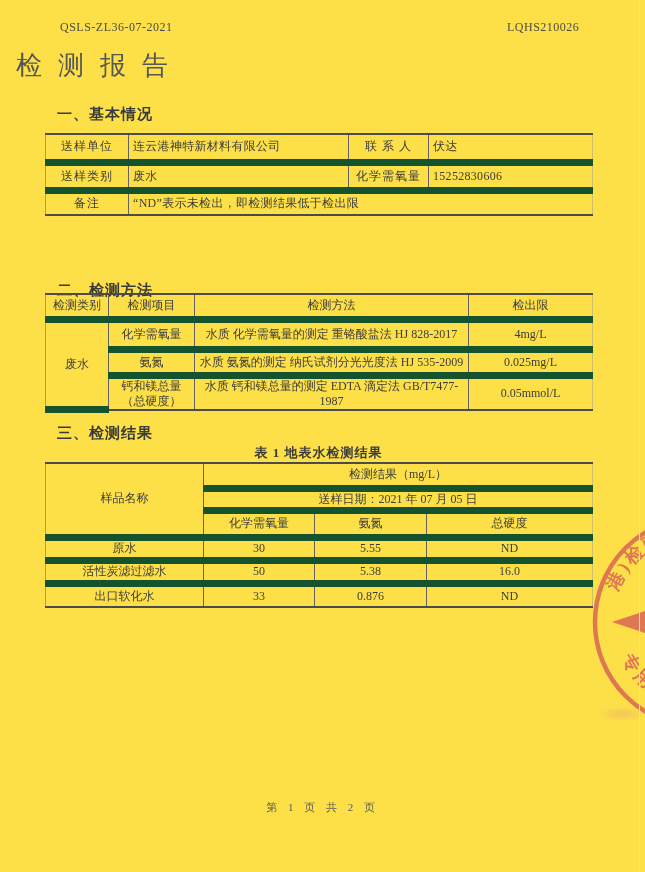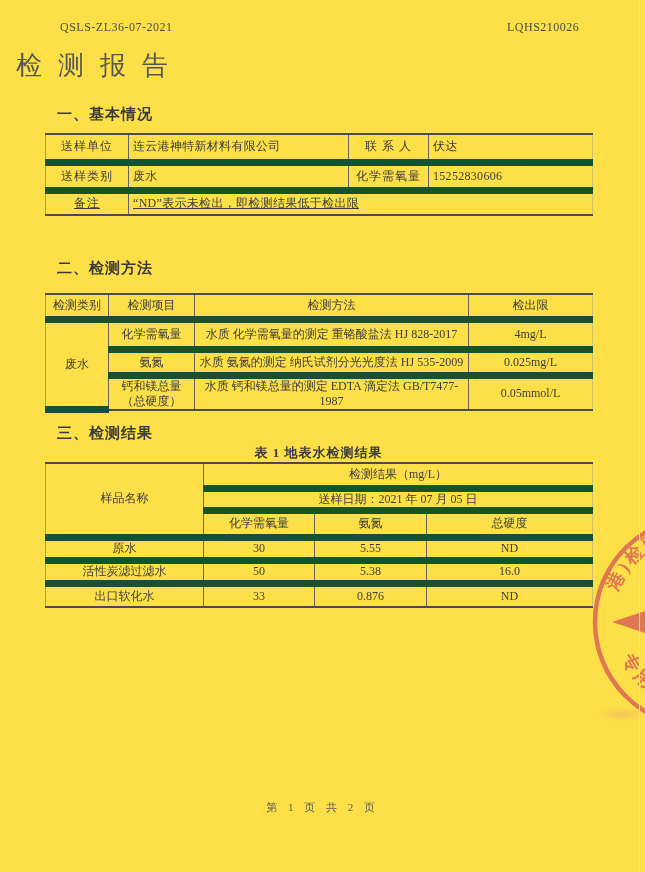--- a/index.html
+++ b/index.html
@@ -74,28 +74,28 @@
       <td class="val vr">连云港神特新材料有限公司</td>
       <td class="lab vr">联 系 人</td>
       <td class="val">伏达</td>
     </tr>
     <tr style="height:28px;">
       <td class="lab vr">送样类别</td>
       <td class="val vr">废水</td>
       <td class="lab vr">化学需氧量</td>
       <td class="val">15252830606</td>
     </tr>
-    <tr style="height:25px;text-decoration:underline;">
+    <tr style="height:25px;">
       <td class="lab vr">备注</td>
       <td class="val" colspan="3">“ND”表示未检出，即检测结果低于检出限</td>
     </tr>
   </tbody>
     </table>
 
-  <div class="abs section-heading" style="top:259px;">二、检测方法</div>
+  <div class="abs section-heading" style="top:281px;">二、检测方法</div>
 
   <table class="t" style="left:45px;top:293px;width:547px;">
     <colgroup>
         <col style="width:63px">
         <col style="width:86px">
         <col style="width:274px">
         <col style="width:124px">
       </colgroup>
     <tbody>
         <tr style="height:25px;">

